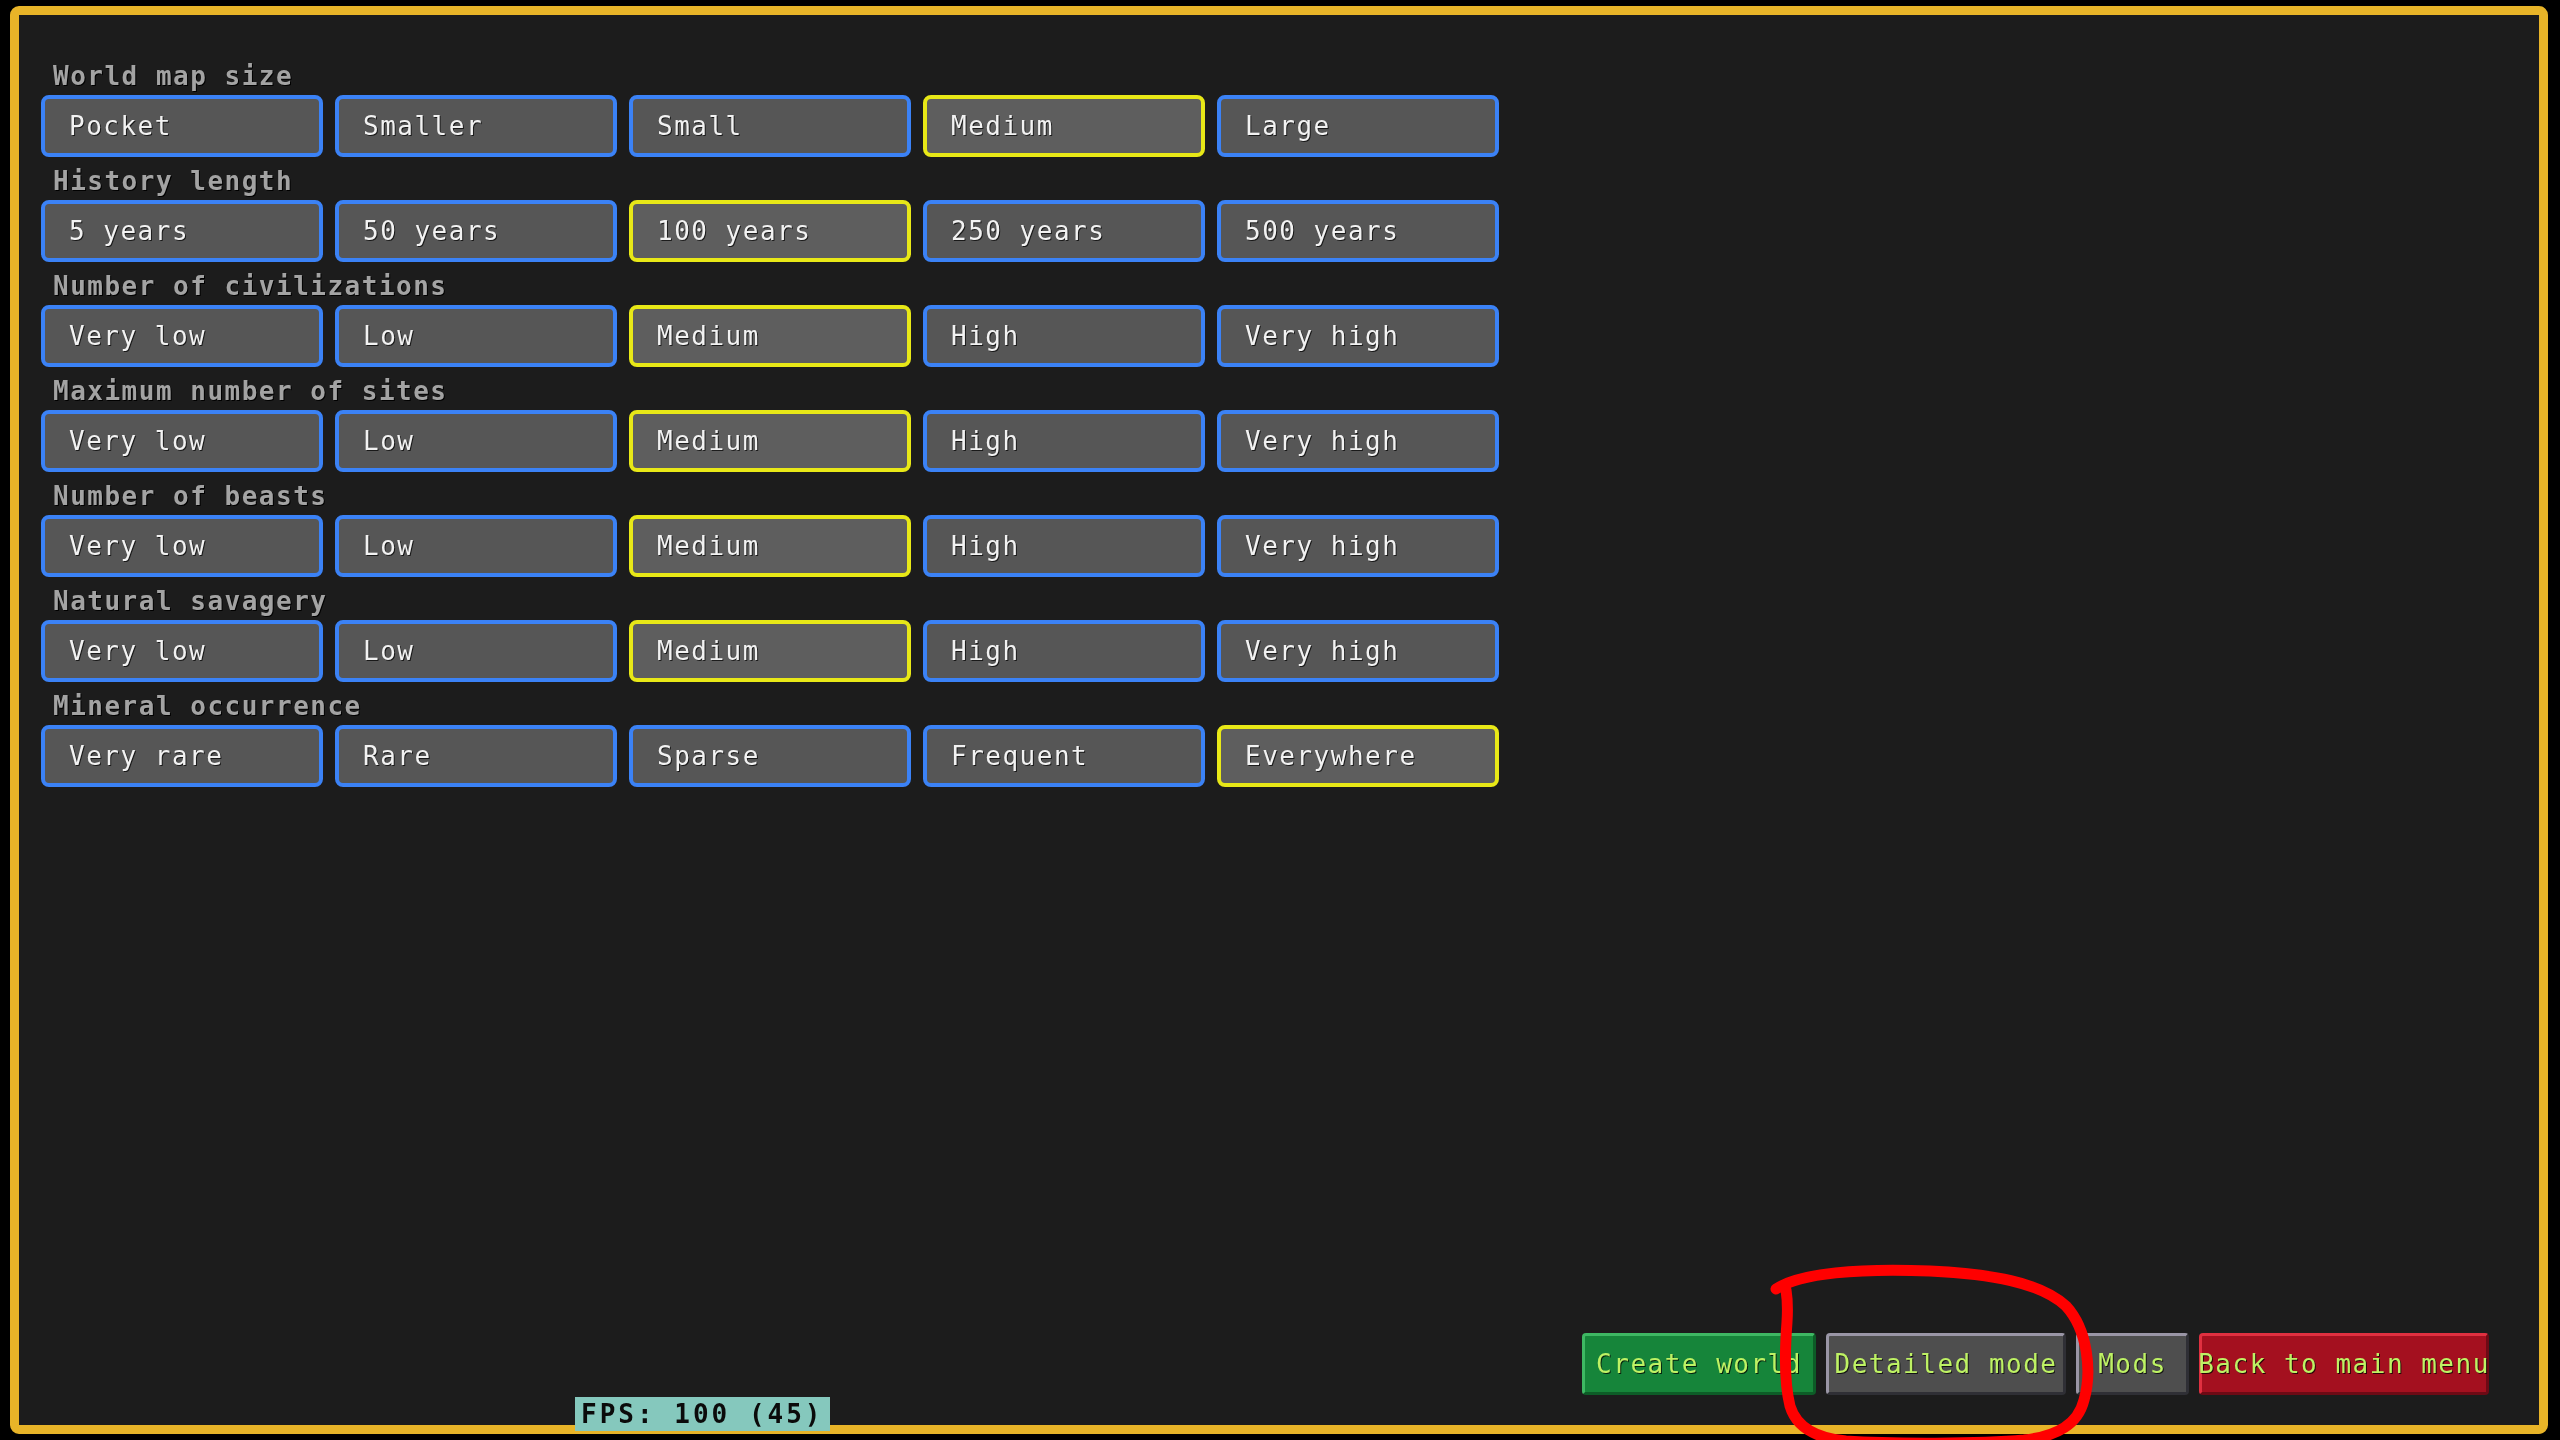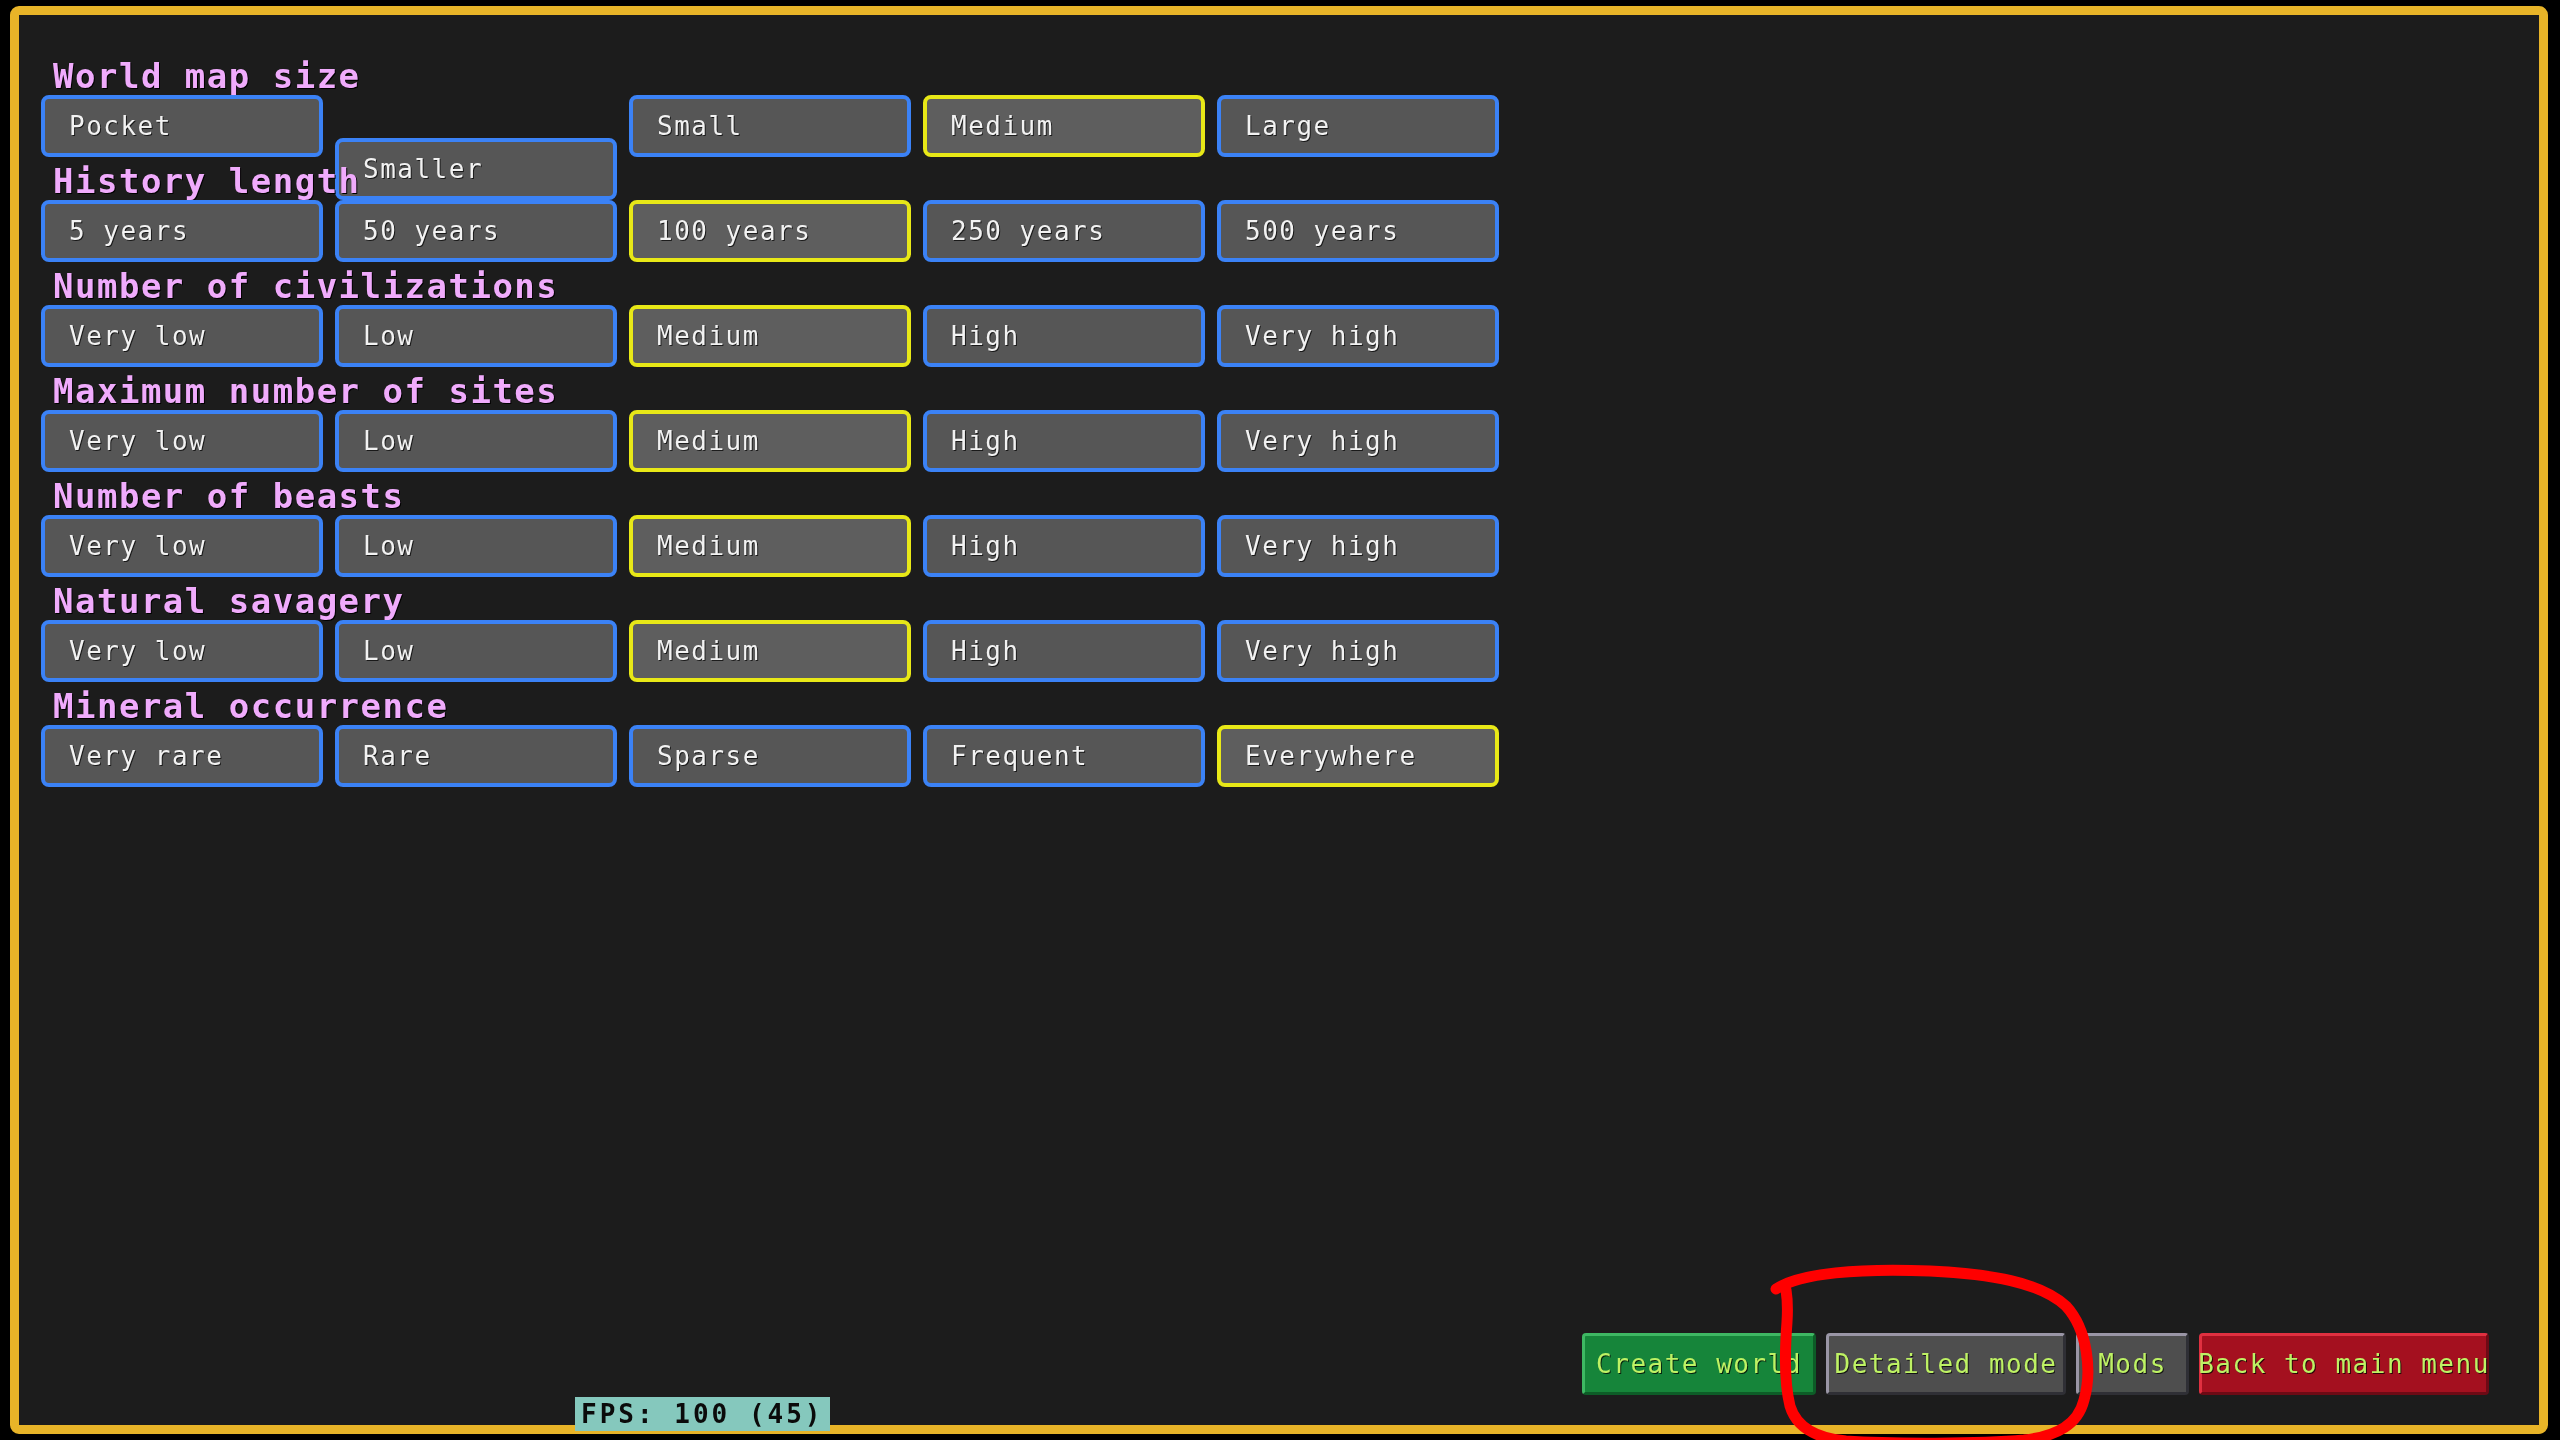--- a/index.html
+++ b/index.html
@@ -49,24 +49,24 @@
     overflow: hidden;
   }
 
   
   .group { position: absolute; left: 22px; }
 
   .group-label {
     position: absolute;
     left: 12px;
     top: 0;
-    font-size: 34px;
+    font-size: 26px;
     line-height: 26px;
     letter-spacing: 1.5px;
-    color: #f0abfc;
+    color: #a3a3a3;
     white-space: nowrap;
     font-weight: bold;
     text-shadow: 1px 1px 0 #000;
   }
 
   .row {
     position: absolute;
     top: 32px;
     left: 0;
     height: 62px;
@@ -179,21 +179,21 @@
   <div id="frame">
     <div id="content">
 
       <div id="groups-host">
           <div class="group" style="top: 48px;">
             <div class="group-label">World map size</div>
             <div class="row">
               <div class="opt" style="left: 0px;">
                 <span class="opt-label">Pocket</span>
               </div>
-              <div class="opt" style="left: 294px; margin-top: 43px;">
+              <div class="opt" style="left: 294px;">
                 <span class="opt-label">Smaller</span>
               </div>
               <div class="opt" style="left: 588px;">
                 <span class="opt-label">Small</span>
               </div>
               <div class="opt selected" style="left: 882px;">
                 <span class="opt-label">Medium</span>
               </div>
               <div class="opt" style="left: 1176px; border-radius: 8px;">
                 <span class="opt-label">Large</span>

